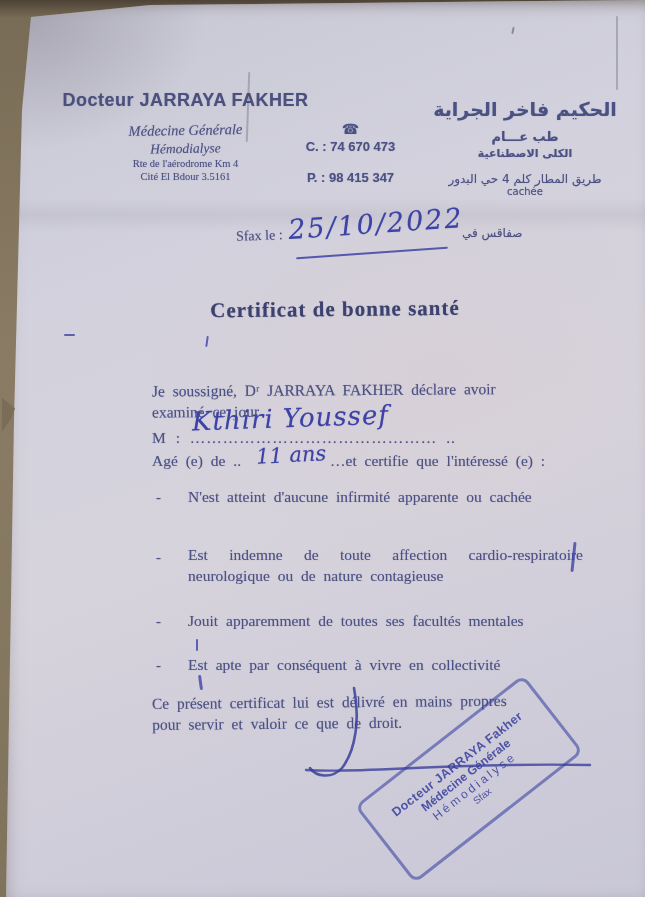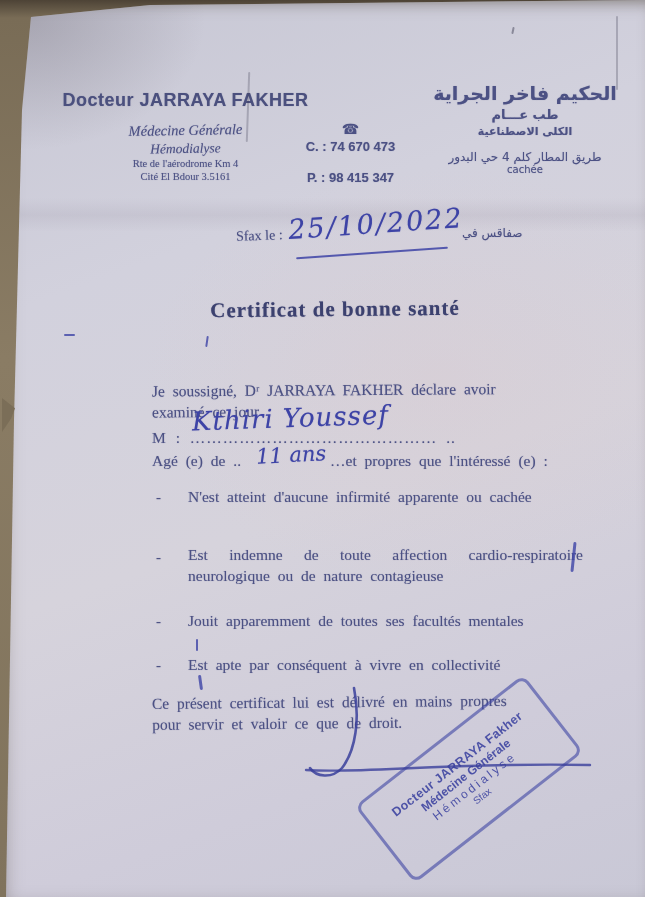--- a/index.html
+++ b/index.html
@@ -62,23 +62,23 @@
     <div class="addr ink" style="">Rte de l'aérodrome Km 4</div>
     <div class="addr ink">Cité El Bdour 3.5161</div>
   </div>
 
   <div class="abs center" style="left:298px;top:121px;width:105px;">
     <div class="ink" style="font-size:14px;">☎</div>
     <div class="phone ink" style="margin-top:1px;">C. : 74 670 473</div>
     <div class="phone ink" style="margin-top:16px;">P. : 98 415 347</div>
   </div>
 
-  <div class="abs center arabic" style="left:425px;top:82px;width:200px;">
+  <div class="abs center arabic" style="left:425px;top:98px;width:200px;">
     <div class="ink" style="font-size:19px;font-weight:bold;">الحكيم فاخر الجراية</div>
-    <div class="ink" style="font-size:13px;font-weight:bold;margin-top:3px;">طب عـــام</div>
+    <div class="ink" style="font-size:13px;font-weight:bold;margin-top:9px;">طب عـــام</div>
     <div class="ink" style="font-size:11px;font-weight:bold;margin-top:3px;">الكلى الاصطناعية</div>
     <div class="ink" style="font-size:12px;margin-top:12px;">طريق المطار كلم 4 حي البدور</div>
     <div class="ink" style="font-size:10px;">cachée</div>
   </div>
 
   <div class="abs ink" style="left:236px;top:228px;font-size:14px;transform:rotate(-2deg);">Sfax le :</div>
   <div class="abs hw" style="left:288px;top:208px;font-size:27px;transform:rotate(-4deg);letter-spacing:2px;">25/10/2022</div>
   <div class="hw-underline" style="left:296px;top:252px;width:152px;transform:rotate(-4deg);"></div>
   <div class="abs ink arabic" style="left:462px;top:226px;font-size:12px;">صفاقس في</div>
 
@@ -87,21 +87,21 @@
   <div class="abs bodytxt ink" style="left:152px;top:380px;width:435px;transform:rotate(-0.4deg);">
     <div>Je soussigné, Dʳ JARRAYA FAKHER  déclare avoir</div>
     <div>examiné ce jour</div>
   </div>
 
   <div class="abs bodytxt ink" style="left:152px;top:428px;letter-spacing:1px;">M : ……………………………………… ..</div>
   <div class="abs hw" style="left:192px;top:403px;font-size:26px;transform:rotate(-2deg);letter-spacing:1px;">Kthiri  Youssef</div>
 
   <div class="abs bodytxt ink" style="left:152px;top:451px;">Agé (e) de ..</div>
   <div class="abs hw" style="left:256px;top:443px;font-size:21px;transform:rotate(-3deg);">11 ans</div>
-  <div class="abs bodytxt ink" style="left:330px;top:451px;">…et propres que l'intéressé (e) :</div>
+  <div class="abs bodytxt ink" style="left:330px;top:451px;">…et certifie que l'intéressé (e) :</div>
 
   <div class="abs ink bullet-dash" style="left:156px;top:489px;">-</div>
   <div class="abs bodytxt ink" style="left:188px;top:487px;width:392px;text-align:justify;">N'est atteint d'aucune infirmité apparente ou cachée</div>
 
   <div class="abs ink bullet-dash" style="left:156px;top:549px;">-</div>
   <div class="abs bodytxt ink" style="left:188px;top:545px;width:395px;text-align:justify;">Est indemne de toute affection cardio-respiratoire neurologique ou de nature contagieuse</div>
 
   <div class="abs ink bullet-dash" style="left:156px;top:613px;">-</div>
   <div class="abs bodytxt ink" style="left:188px;top:611px;width:400px;">Jouit apparemment de toutes ses facultés mentales</div>
 

